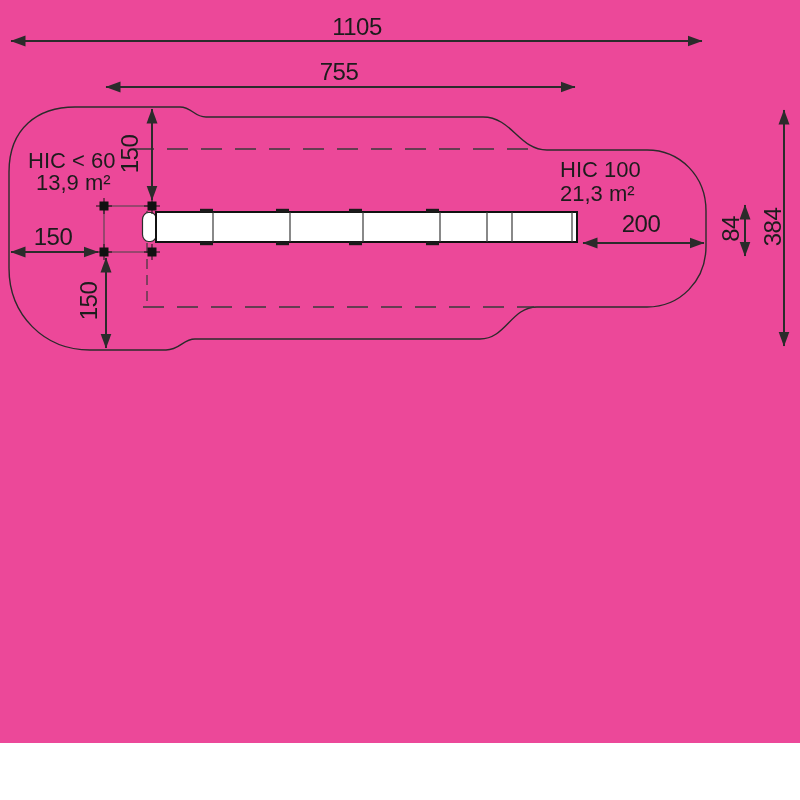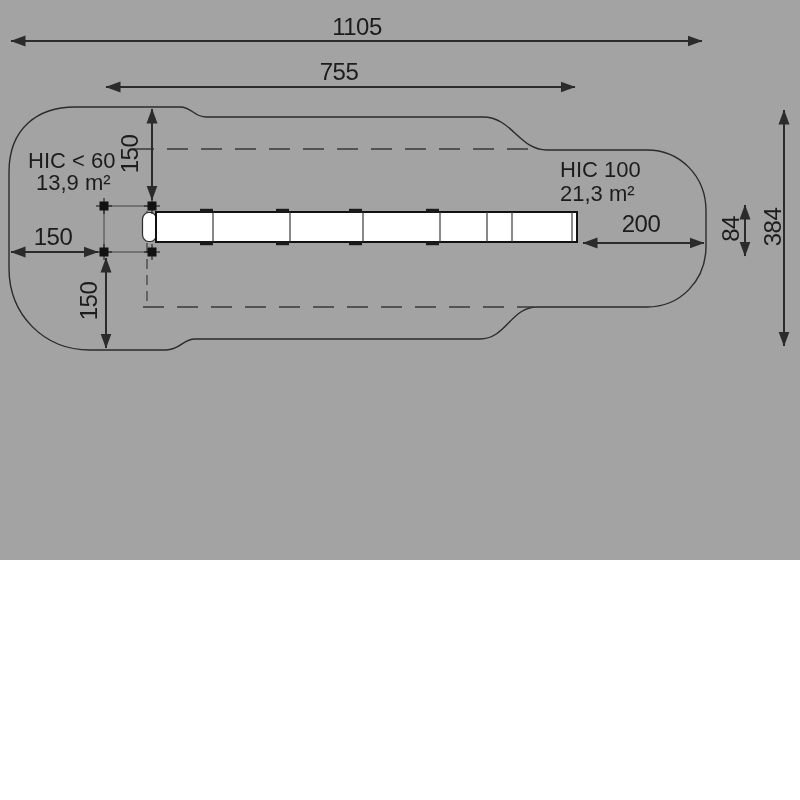--- a/index.html
+++ b/index.html
@@ -1,17 +1,17 @@
 <!DOCTYPE html>
 <html><head>
 <meta charset="utf-8">
 <style>
   html,body{margin:0;padding:0;background:#ffffff;}
   .stage{
-    position:relative;width:800px;height:560px;background:#a3a3a3;overflow:hidden;
+    position:relative;width:800px;height:743px;background:#ec4899;overflow:hidden;
     font-family:"Liberation Sans", sans-serif;
   }
   svg{display:block;}
   text{
     font-family:"Liberation Sans", sans-serif;
     fill:#1c1c1c;
   }
   .dim-label{font-size:24px;letter-spacing:-0.5px;}
   .zone-label{font-size:22px;}
 </style>

